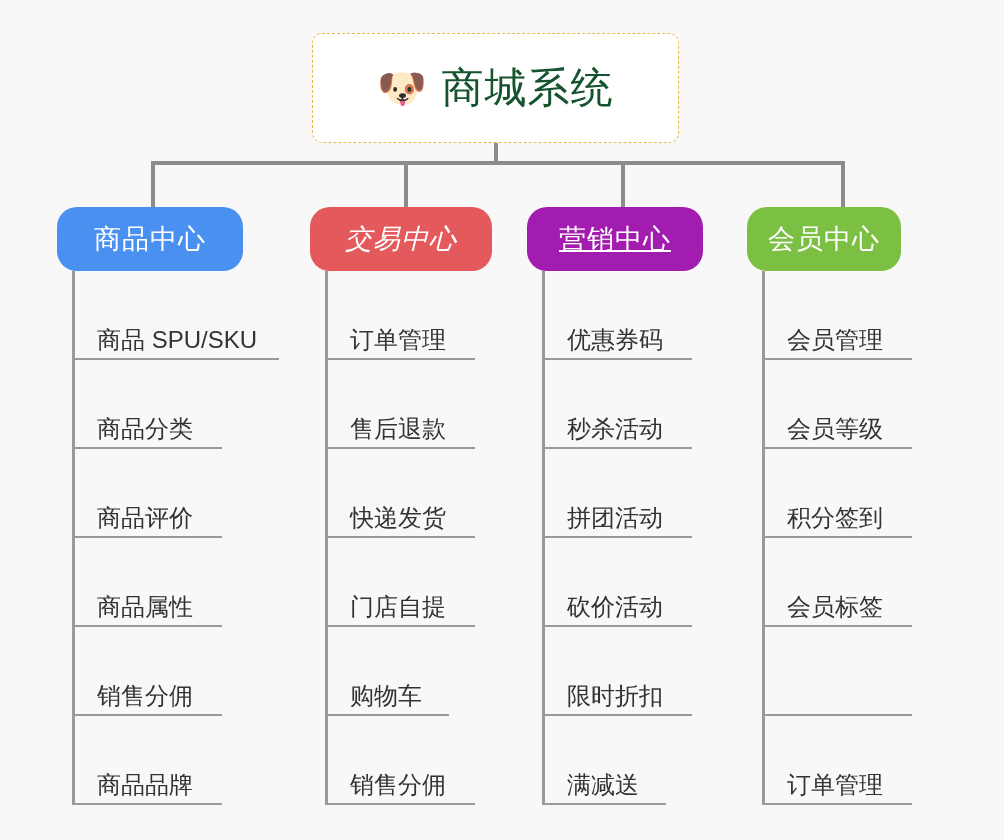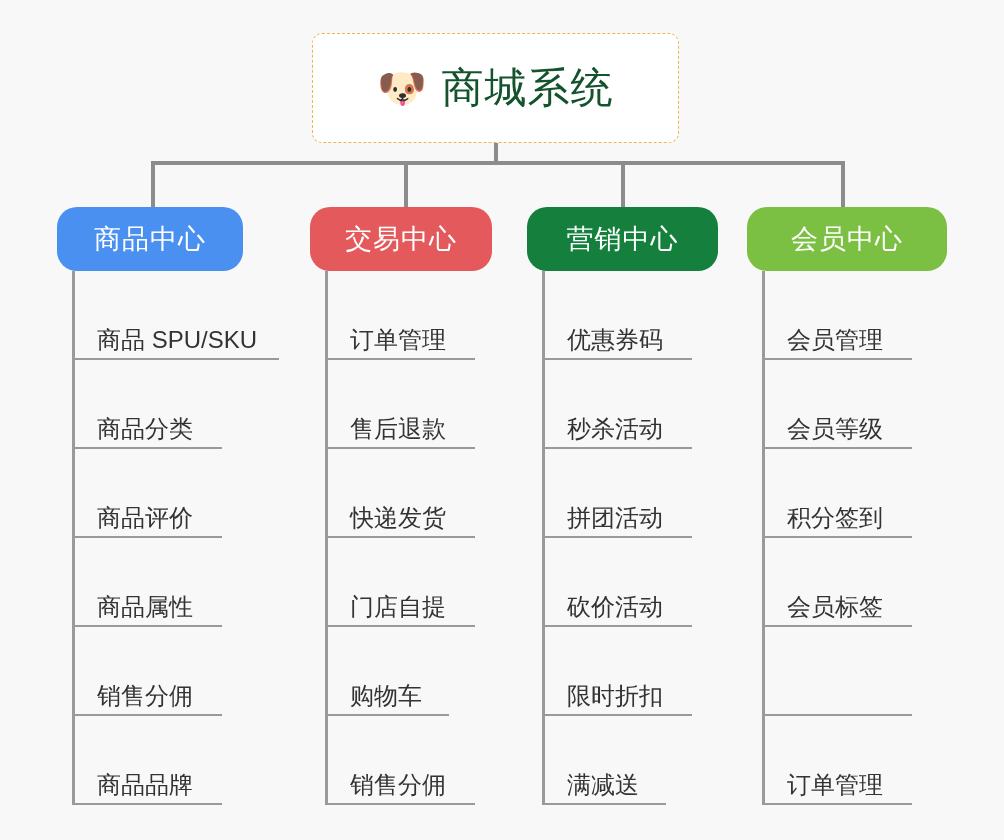--- a/index.html
+++ b/index.html
@@ -176,21 +176,21 @@
             <span class="leaf-label">销售分佣</span>
             <div class="leaf-rule" style="width: 150px;"></div>
           </div>
           <div class="leaf-item">
             <span class="leaf-label">商品品牌</span>
             <div class="leaf-rule" style="width: 150px;"></div>
           </div>
         </div>
       </div>
       <div class="column" style="left: 310px; width: 182px;">
-        <div class="cat-box" style="background: rgb(228, 89, 91); width: 182px;">
+        <div class="cat-box" style="background: rgb(228, 89, 91); width: 182px; font-style: italic;">
           <span>交易中心</span>
         </div>
         <div class="leaf-list">
           <div class="leaf-spine" style="height: 534px;"></div>
           <div class="leaf-item">
             <span class="leaf-label">订单管理</span>
             <div class="leaf-rule" style="width: 150px;"></div>
           </div>
           <div class="leaf-item">
             <span class="leaf-label">售后退款</span>
@@ -208,21 +208,21 @@
             <span class="leaf-label">购物车</span>
             <div class="leaf-rule" style="width: 124px;"></div>
           </div>
           <div class="leaf-item">
             <span class="leaf-label">销售分佣</span>
             <div class="leaf-rule" style="width: 150px;"></div>
           </div>
         </div>
       </div>
       <div class="column" style="left: 527px; width: 182px;">
-        <div class="cat-box" style="background: #15803d; width: 191px;">
+        <div class="cat-box" style="background: #a21caf; width: 176px; text-decoration: underline;">
           <span>营销中心</span>
         </div>
         <div class="leaf-list">
           <div class="leaf-spine" style="height: 534px;"></div>
           <div class="leaf-item">
             <span class="leaf-label">优惠券码</span>
             <div class="leaf-rule" style="width: 150px;"></div>
           </div>
           <div class="leaf-item">
             <span class="leaf-label">秒杀活动</span>
@@ -240,21 +240,21 @@
             <span class="leaf-label">限时折扣</span>
             <div class="leaf-rule" style="width: 150px;"></div>
           </div>
           <div class="leaf-item">
             <span class="leaf-label">满减送</span>
             <div class="leaf-rule" style="width: 124px;"></div>
           </div>
         </div>
       </div>
       <div class="column" style="left: 747px; width: 182px;">
-        <div class="cat-box" style="background: rgb(124, 192, 67); width: 200px;">
+        <div class="cat-box" style="background: rgb(124, 192, 67); width: 154px;">
           <span>会员中心</span>
         </div>
         <div class="leaf-list">
           <div class="leaf-spine" style="height: 534px;"></div>
           <div class="leaf-item">
             <span class="leaf-label">会员管理</span>
             <div class="leaf-rule" style="width: 150px;"></div>
           </div>
           <div class="leaf-item">
             <span class="leaf-label">会员等级</span>

